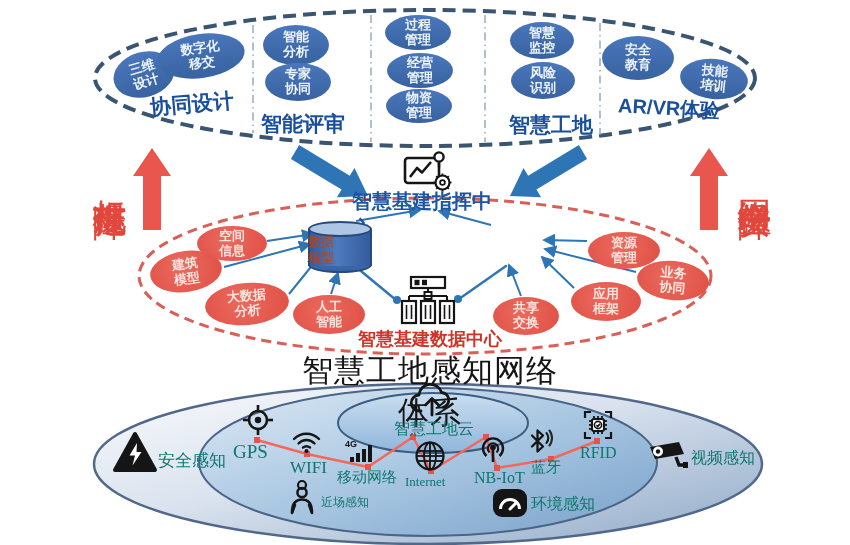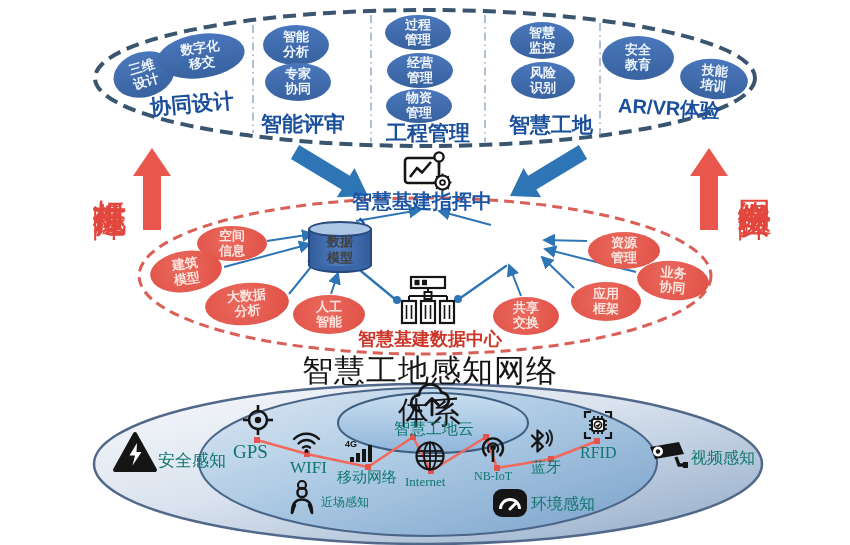--- a/index.html
+++ b/index.html
@@ -19,22 +19,22 @@
   .roval span{white-space:pre-line}
   
   .cyl{position:absolute;width:64px;height:54px}
   .cyl .bot{position:absolute;left:0;top:36px;width:64px;height:16px;border-radius:50%;
             background:#3A66A8;border:2px solid #26497E;box-sizing:border-box}
   .cyl .body{position:absolute;left:0;top:8px;width:64px;height:37px;
              background:linear-gradient(90deg,#335C9C,#4E7BBD 45%,#335C9C);
              border-left:2px solid #26497E;border-right:2px solid #26497E;box-sizing:border-box}
   .cyl .top{position:absolute;left:0;top:0;width:64px;height:16px;border-radius:50%;
             background:#ACC6E4;border:2px solid #26497E;box-sizing:border-box;z-index:2}
-  .cyl .txt{position:absolute;left:0;top:13px;width:64px;text-align:center;color:#404040;
-            font-size:13px;line-height:1.2;z-index:3;font-weight:700;white-space:pre-line}
+  .cyl .txt{position:absolute;left:0;top:13px;width:64px;color:#c2410c;
+            font-size:13px;line-height:1.2;z-index:3;font-weight:400;white-space:pre-line}
   .ctitle{position:absolute;color:#1B55A3;font-weight:bold;font-size:20px;text-align:left}
   .dtitle{position:absolute;color:#CC3528;font-weight:bold;font-size:18px;text-align:center}
   .btitle{position:absolute;color:#151515;font-weight:400;font-size:31px;text-align:center;letter-spacing:1px}
   .vtext{position:absolute;writing-mode:vertical-rl;text-orientation:upright;
          color:#E2473E;font-size:34px;letter-spacing:1px}
   .nlabel{position:absolute;color:#0f766e;font-size:16px;white-space:nowrap}
   .serif{font-family:"Liberation Serif",serif}
   .icon{position:absolute;line-height:0}
 </style>
 </head>
@@ -144,21 +144,20 @@
 管理</span>
     </div>
   <div class="boval" style="left:387px;top:53px;width:66px;height:35px">
       <span>经营
 管理</span>
     </div>
   <div class="boval" style="left:386px;top:89px;width:66px;height:34px">
       <span>物资
 管理</span>
     </div>
-  <div class="glabel" style="left:386px;top:119px">工程管理</div>
 
   <div class="boval" style="left:510px;top:22px;width:64px;height:37px">
       <span>智慧
 监控</span>
     </div>
   <div class="boval" style="left:511px;top:62px;width:64px;height:37px">
       <span>风险
 识别</span>
     </div>
   <div class="glabel" style="left:509px;top:111px">智慧工地</div>
@@ -328,21 +327,21 @@
   <div class="nlabel serif" style="left:405px;top:474px;font-size:13px">Internet</div>
 
   <div class="icon" style="left:478px;top:434px">
     <svg width="30" height="30" viewBox="0 0 30 30">
       <path d="M8.5 22 A10 10 0 1 1 21.5 22" fill="none" stroke="#151515" stroke-width="2.4"></path>
       <path d="M11.5 18.5 A5.2 5.2 0 1 1 18.5 18.5" fill="none" stroke="#151515" stroke-width="2.2"></path>
       <circle cx="15" cy="13.5" r="2.8" fill="#151515"></circle>
       <line x1="15" y1="16" x2="15" y2="28" stroke="#151515" stroke-width="2.6"></line>
     </svg>
   </div>
-  <div class="nlabel serif" style="left:474px;top:469px;font-size:12px">NB-IoT</div>
+  <div class="nlabel serif" style="left:474px;top:469px;font-size:16px">NB-IoT</div>
 
   <div class="icon" style="left:529px;top:427px">
     <svg width="24" height="28" viewBox="0 0 24 28">
       <path d="M3 8.5 L14 19.5 L8.5 24.5 L8.5 3.5 L14 8.5 L3 19.5" fill="none" stroke="#151515" stroke-width="2.3" stroke-linejoin="round" stroke-linecap="round"></path>
       <path d="M17.5 6 A8.5 8.5 0 0 1 17.5 16" fill="none" stroke="#151515" stroke-width="2.1" stroke-linecap="round"></path>
       <path d="M20.5 3.5 A12.5 12.5 0 0 1 20.5 18.5" fill="none" stroke="#151515" stroke-width="2.1" stroke-linecap="round" opacity="0.9"></path>
     </svg>
   </div>
   <div class="nlabel" style="left:531px;top:458px;font-size:15px">蓝牙</div>
 

